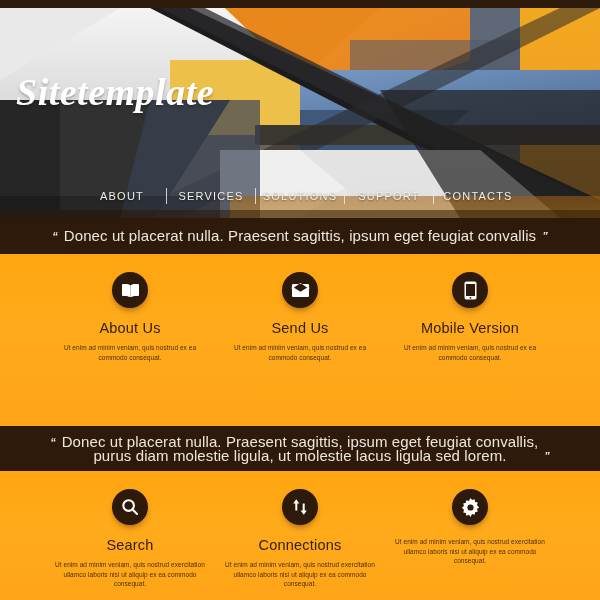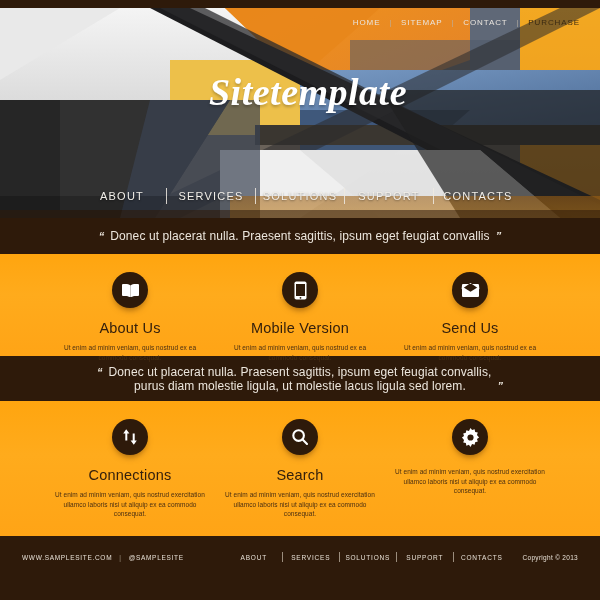--- a/index.html
+++ b/index.html
@@ -28,21 +28,20 @@
     color:#e9e4dd;
   }
   .topnav a { color:#e9e4dd; text-decoration:none; }
   .topnav .sep { color:#b9b0a4; margin:0 9px; font-size:7px; }
   .topnav .purchase { color:#3b2a12; }
 
   .logo {
     position:absolute;
     left:16px; right:0; top:70px;
     z-index:30;
-    text-align:center;
     font-family:"Liberation Serif", serif;
     font-style:italic;
     font-weight:bold;
     font-size:38px;
     color:#ffffff;
     letter-spacing:0.5px;
     text-shadow:0 2px 3px rgba(0,0,0,0.25);
   }
 
   .mainnav {
@@ -75,41 +74,41 @@
     align-items:center;
     justify-content:center;
     text-align:center;
   }
   .quote-bar .inner {
     display:flex; align-items:flex-start; justify-content:center;
     gap:6px;
   }
   .quote-bar .qtext {
     color:#ece6dd;
-    font-size:12px;
+    font-size:15px;
     line-height:14px;
     letter-spacing:0.1px;
   }
   .quote-bar .qmark {
     color:#ece6dd;
     font-size:11px;
     font-weight:bold;
     font-style:italic;
     line-height:14px;
   }
   #quote1 { height:36px; }
   #quote2 { height:45px; }
 
   
   .orange {
     width:600px;
     background:linear-gradient(to bottom,#ffa50f 0%,#ffab1c 40%,#ffa416 100%);
     position:relative;
   }
-  #feat1 { height:102px; }
+  #feat1 { height:172px; }
   #feat2 { height:135px; }
 
   .cards {
     display:flex;
     justify-content:center;
     padding-top:18px;
   }
   .card { width:170px; text-align:center; padding:0 8px; }
 
   .icon-circle {
@@ -214,29 +213,20 @@
       <polygon points="0,100 230,100 155,218 0,218" fill="#262626"></polygon>
       <polygon points="60,100 230,100 160,210 60,210" fill="#343434" opacity="0.8"></polygon>
       <polygon points="150,100 260,100 260,218 120,218" fill="#3a4352" opacity="0.7"></polygon>
       <polygon points="380,90 600,90 600,218 460,218" fill="#201f20" opacity="0.7"></polygon>
 
       <rect x="0" y="196" width="600" height="22" fill="#000" opacity="0.22"></rect>
       <polygon points="230,196 600,196 600,218 230,218" fill="url(#gBot)" opacity="0.45"></polygon>
       <rect x="0" y="210" width="600" height="8" fill="#2e1a0a" opacity="0.55"></rect>
     </svg>
 
-    <div class="topnav">
-      <a href="#">HOME</a>
-      <span class="sep">|</span>
-      <a href="#">SITEMAP</a>
-      <span class="sep">|</span>
-      <a href="#">CONTACT</a>
-      <span class="sep">|</span>
-      <a href="#" class="purchase">PURCHASE</a>
-    </div>
 
     <div class="logo">Sitetemplate</div>
 
     <div class="mainnav">
       <a href="#" class="item">ABOUT</a>
       <div class="vbar"></div>
       <a href="#" class="item">SERVICES</a>
       <div class="vbar"></div>
       <a href="#" class="item">SOLUTIONS</a>
       <div class="vbar"></div>
@@ -263,38 +253,38 @@
             <path d="M9.5 2.4C7.6 0.9 4.9 0.7 2 1.1c-0.6 0.1-1 0.5-1 1v10c0 0.6 0.5 1 1.1 0.9 2.6-0.3 5.1-0.1 6.7 1.1h0.7V2.4z"></path>
             <path d="M9.5 2.4c1.9-1.5 4.6-1.7 7.5-1.3 0.6 0.1 1 0.5 1 1v10c0 0.6-0.5 1-1.1 0.9-2.6-0.3-5.1-0.1-6.7 1.1H9.5V2.4z"></path>
           </svg>
         </div>
         <div class="card-title">About Us</div>
         <div class="card-body">Ut enim ad minim veniam, quis nostrud ex ea commodo consequat.</div>
       </div>
 
       <div class="card">
         <div class="icon-circle">
+          <svg width="19" height="14" viewBox="0 0 19 14" fill="#fff">
+            <path d="M1 3.4V13a1 1 0 001 1h15a1 1 0 001-1V3.4l-8.5 5.4L1 3.4z"></path>
+            <path d="M9.5 0L0.6 6.2 1 2.2C1 1.4 1.6 1 2.3 1h14.4c0.7 0 1.3 0.4 1.3 1.2l0.4 4L9.5 0z"></path>
+          </svg>
+        </div>
+        <div class="card-title">Send Us</div>
+        <div class="card-body">Ut enim ad minim veniam, quis nostrud ex ea commodo consequat.</div>
+      </div>
+
+      <div class="card">
+        <div class="icon-circle">
           <svg width="13" height="19" viewBox="0 0 13 19" fill="#fff">
             <rect x="0.5" y="0.5" width="12" height="18" rx="1.8"></rect>
             <rect x="2" y="3" width="9" height="12" fill="#2e1a0a"></rect>
             <circle cx="6.5" cy="16.8" r="0.9" fill="#2e1a0a"></circle>
           </svg>
         </div>
         <div class="card-title">Mobile Version</div>
-        <div class="card-body">Ut enim ad minim veniam, quis nostrud ex ea commodo consequat.</div>
-      </div>
-
-      <div class="card">
-        <div class="icon-circle">
-          <svg width="19" height="14" viewBox="0 0 19 14" fill="#fff">
-            <path d="M1 3.4V13a1 1 0 001 1h15a1 1 0 001-1V3.4l-8.5 5.4L1 3.4z"></path>
-            <path d="M9.5 0L0.6 6.2 1 2.2C1 1.4 1.6 1 2.3 1h14.4c0.7 0 1.3 0.4 1.3 1.2l0.4 4L9.5 0z"></path>
-          </svg>
-        </div>
-        <div class="card-title">Send Us</div>
         <div class="card-body">Ut enim ad minim veniam, quis nostrud ex ea commodo consequat.</div>
       </div>
 
     </div>
   </div>
 
   <div class="quote-bar" id="quote2">
     <div class="inner">
       <span class="qmark">“</span>
       <span class="qtext">
@@ -303,37 +293,37 @@
       </span>
       <span class="qmark" style="align-self:flex-end;">”</span>
     </div>
   </div>
 
   <div class="orange" id="feat2">
     <div class="cards">
 
       <div class="card">
         <div class="icon-circle">
+          <svg width="18" height="18" viewBox="0 0 18 18" fill="none" stroke="#fff" stroke-width="2.1">
+            <circle cx="7.6" cy="7.6" r="5.3"></circle>
+            <line x1="11.6" y1="11.6" x2="16" y2="16" stroke-linecap="round"></line>
+          </svg>
+        </div>
+        <div class="card-title">Search</div>
+        <div class="card-body">Ut enim ad minim veniam, quis nostrud exercitation ullamco laboris nisi ut aliquip ex ea commodo consequat.</div>
+      </div>
+
+      <div class="card">
+        <div class="icon-circle">
           <svg width="18" height="18" viewBox="0 0 18 18" fill="#fff">
             <path d="M5.2 1.2L2.2 5.4h2.1v7.2h2V5.4h2.1L5.2 1.2z"></path>
             <path d="M12.8 16.8l3-4.2h-2.1V5.4h-2v7.2h-2.1l3.2 4.2z"></path>
           </svg>
         </div>
         <div class="card-title">Connections</div>
-        <div class="card-body">Ut enim ad minim veniam, quis nostrud exercitation ullamco laboris nisi ut aliquip ex ea commodo consequat.</div>
-      </div>
-
-      <div class="card">
-        <div class="icon-circle">
-          <svg width="18" height="18" viewBox="0 0 18 18" fill="none" stroke="#fff" stroke-width="2.1">
-            <circle cx="7.6" cy="7.6" r="5.3"></circle>
-            <line x1="11.6" y1="11.6" x2="16" y2="16" stroke-linecap="round"></line>
-          </svg>
-        </div>
-        <div class="card-title">Search</div>
         <div class="card-body">Ut enim ad minim veniam, quis nostrud exercitation ullamco laboris nisi ut aliquip ex ea commodo consequat.</div>
       </div>
 
       <div class="card">
         <div class="icon-circle">
           <svg width="19" height="19" viewBox="0 0 24 24" fill="#fff">
             <path d="M12 0l2 2.6 3.2-1 0.7 3.3 3.3 0.7-1 3.2L22.8 12l-2.6 2 1 3.2-3.3 0.7-0.7 3.3-3.2-1L12 23.9l-2-2.6-3.2 1-0.7-3.3-3.3-0.7 1-3.2L1.2 12l2.6-2-1-3.2L6.1 6l0.7-3.3 3.2 1L12 0z"></path>
             <circle cx="12" cy="12" r="3.9" fill="#2e1a0a"></circle>
           </svg>
         </div>

